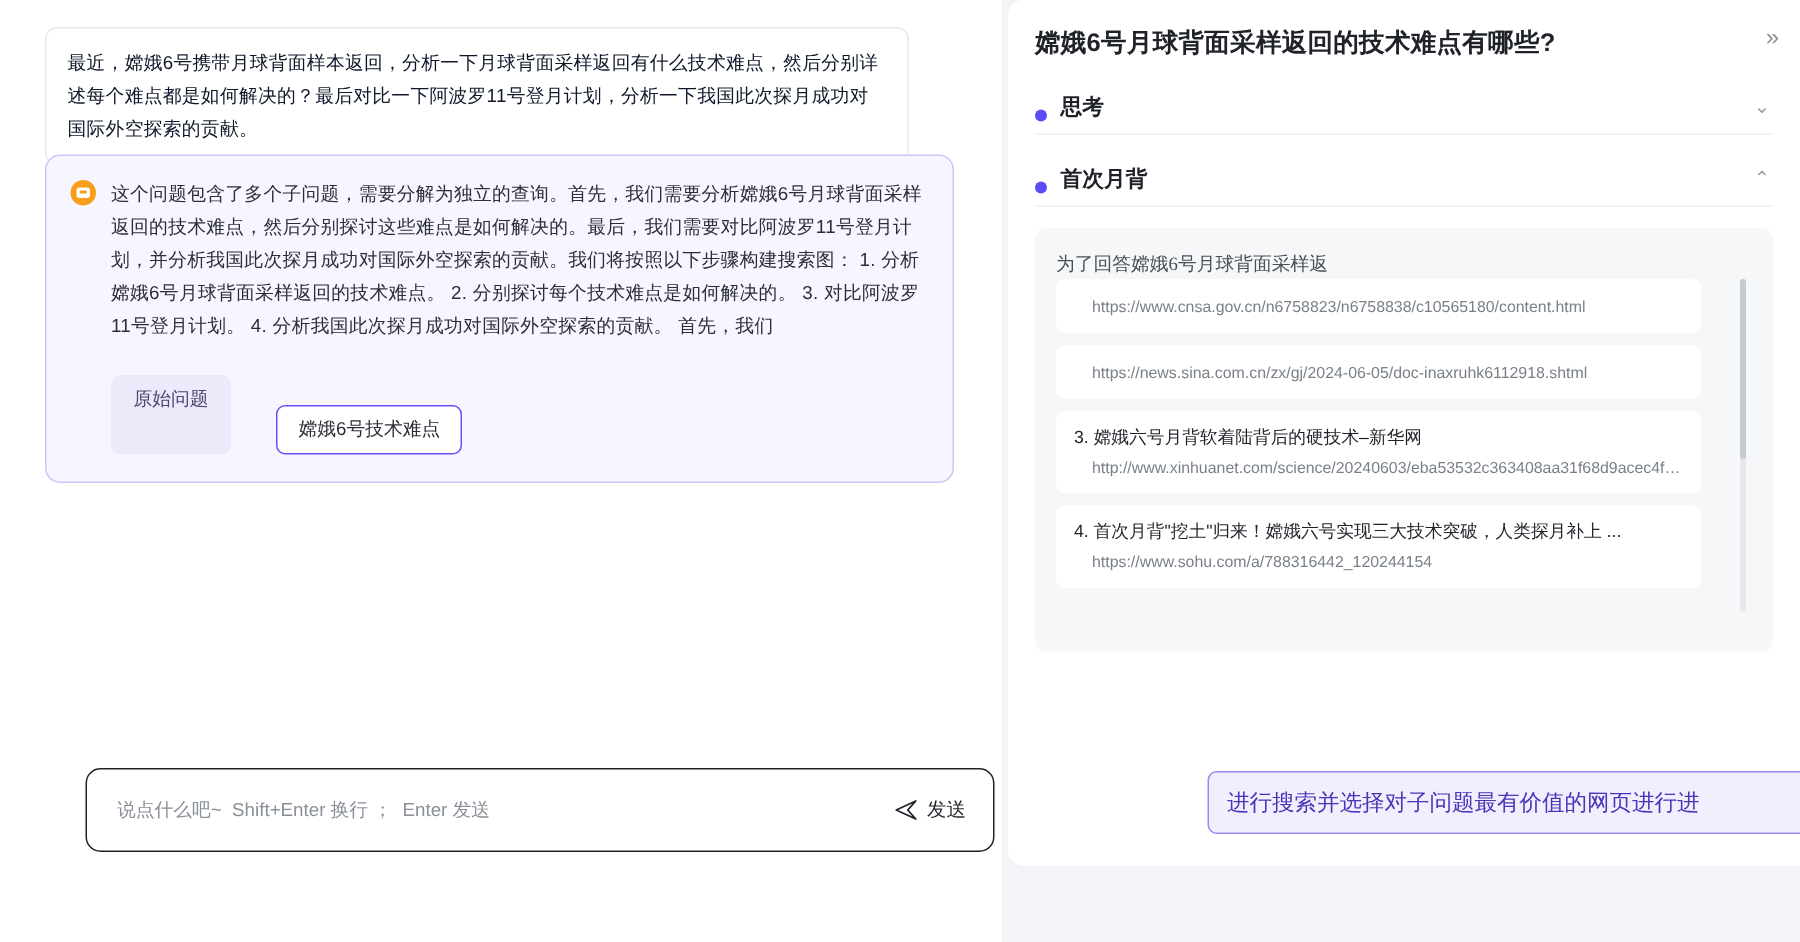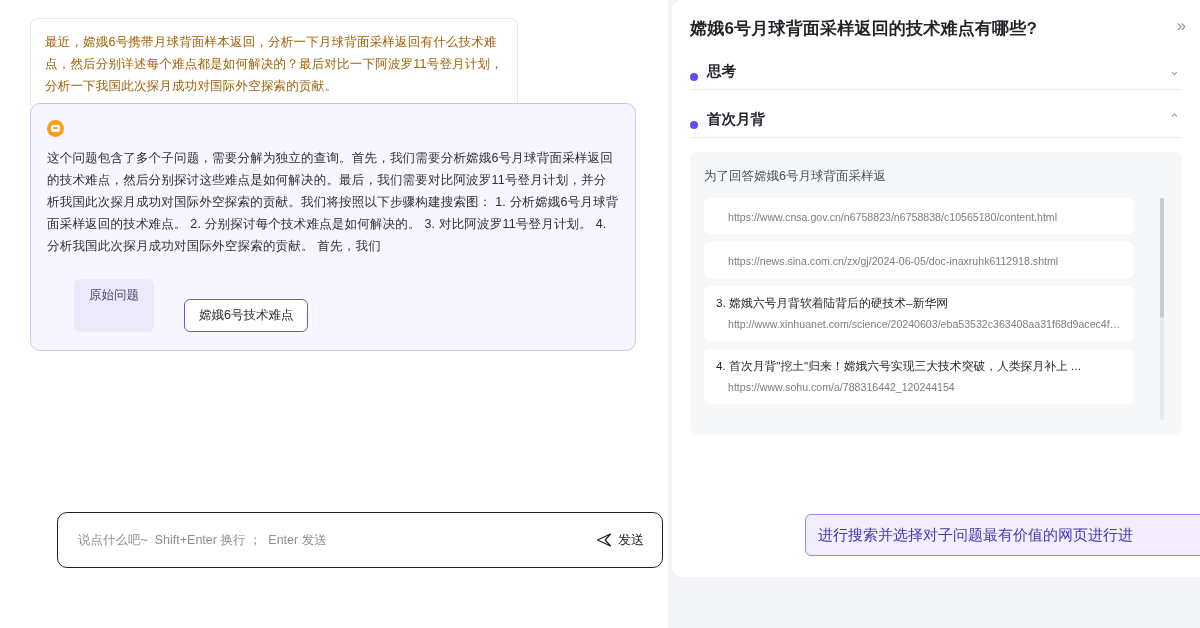--- a/index.html
+++ b/index.html
@@ -29,48 +29,47 @@
     width: 668px;
     height: 628px;
     background: #ffffff;
     box-sizing: border-box;
   }
 
   .user-message {
     position: absolute;
     left: 30px;
     top: 18px;
-    width: 488px;
+    width: 576px;
     border: 1px solid #e6e8eb;
     border-radius: 8px;
     background: #ffffff;
     padding: 12px 14px;
     box-sizing: border-box;
     font-size: 12.5px;
     line-height: 22px;
-    color: #a16207;
+    color: #0f172a;
     letter-spacing: 0.2px;
   }
 
   .assistant-card {
     position: absolute;
     left: 30px;
     top: 103px;
     width: 606px;
     border: 1px solid #cdc4f7;
     border-radius: 10px;
     background: #f7f5ff;
     box-sizing: border-box;
     padding: 14px 16px 18px 16px;
   }
   .assistant-row {
     display: flex;
     gap: 10px;
     align-items: flex-start;
-    flex-direction: column;
   }
   .bot-avatar {
     flex: 0 0 auto;
     width: 17px;
     height: 17px;
     border-radius: 50%;
     background: #f79e1b;
     margin-top: 2px;
     position: relative;
   }
@@ -236,21 +235,22 @@
     padding: 14px 14px 10px 14px;
     height: 283px;
     box-sizing: border-box;
     position: relative;
     overflow: hidden;
   }
   .sources-intro {
     font-size: 12.5px;
     color: #4a5059;
     line-height: 20px;
-    margin-bottom: 12px;
+    margin-bottom: 0;
+    font-family: Liberation Serif, serif;
   }
   .result-list {
     position: relative;
     height: 222px;
     overflow: hidden;
   }
   .result-item {
     background: #ffffff;
     border-radius: 6px;
     padding: 8px 12px;

